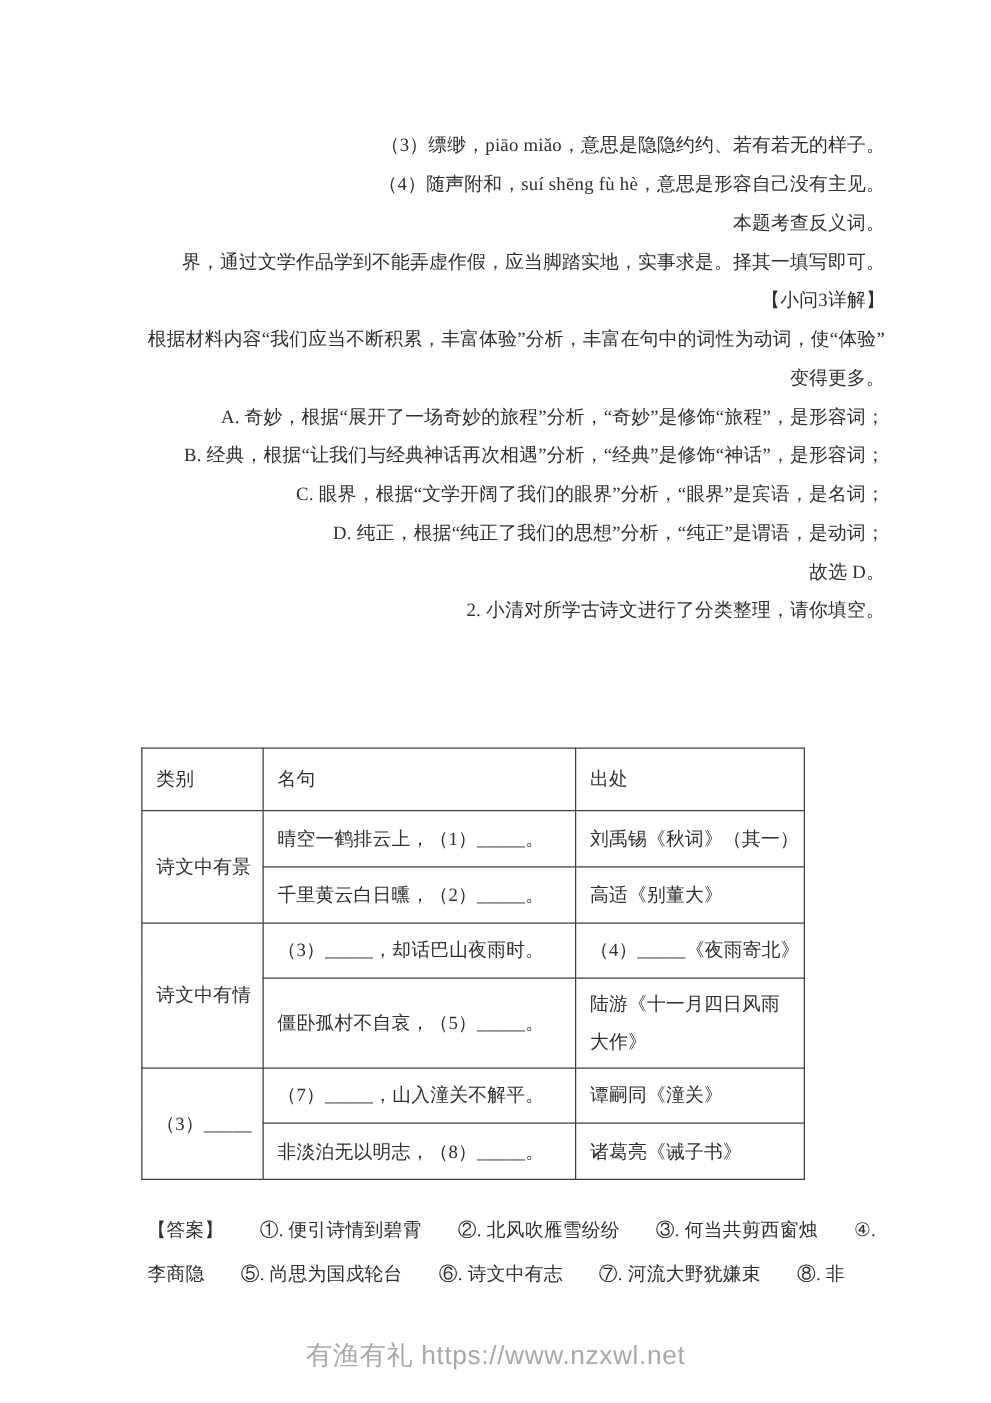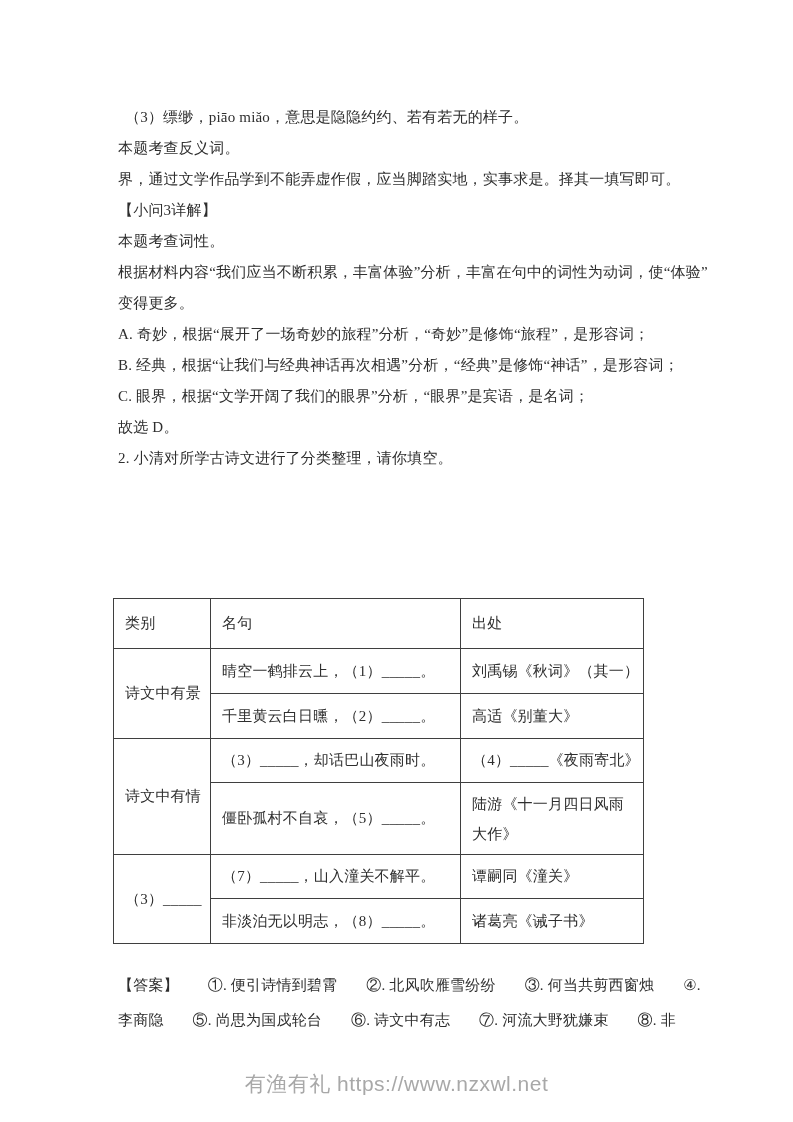--- a/index.html
+++ b/index.html
@@ -13,20 +13,21 @@
     color:#2e2e2e;
   }
   
   .doc-lines {
     position:absolute; left:118px; top:102px; width:590px;
   }
   .line {
     height:31px; line-height:31px;
     font-size:15px; white-space:nowrap;
     letter-spacing:0.2px;
+    text-align:right;
   }
   .line.indent { padding-left:7px; }
 
   
   table.qtable {
     position:absolute; left:113px; top:598px;
     width:530px;
     border-collapse:collapse; table-layout:fixed;
   }
   table.qtable td {
@@ -63,29 +64,30 @@
     letter-spacing:0.5px;
   }
 </style>
 </head>
 <body>
 
 <div class="page">
 
   <div class="doc-lines">
     <div class="line indent">（3）缥缈，piāo miǎo，意思是隐隐约约、若有若无的样子。</div>
+    <div class="line indent">（4）随声附和，suí shēng fù hè，意思是形容自己没有主见。</div>
     <div class="line">本题考查反义词。</div>
     <div class="line">界，通过文学作品学到不能弄虚作假，应当脚踏实地，实事求是。择其一填写即可。</div>
     <div class="line">【小问3详解】</div>
-    <div class="line">本题考查词性。</div>
     <div class="line">根据材料内容“我们应当不断积累，丰富体验”分析，丰富在句中的词性为动词，使“体验”</div>
     <div class="line">变得更多。</div>
     <div class="line">A. 奇妙，根据“展开了一场奇妙的旅程”分析，“奇妙”是修饰“旅程”，是形容词；</div>
     <div class="line">B. 经典，根据“让我们与经典神话再次相遇”分析，“经典”是修饰“神话”，是形容词；</div>
     <div class="line">C. 眼界，根据“文学开阔了我们的眼界”分析，“眼界”是宾语，是名词；</div>
+    <div class="line">D. 纯正，根据“纯正了我们的思想”分析，“纯正”是谓语，是动词；</div>
     <div class="line">故选 D。</div>
     <div class="line">2. 小清对所学古诗文进行了分类整理，请你填空。</div>
   </div>
 
   <table class="qtable">
     <colgroup>
       <col style="width:97px">
       <col style="width:250px">
       <col style="width:183px">
     </colgroup>

